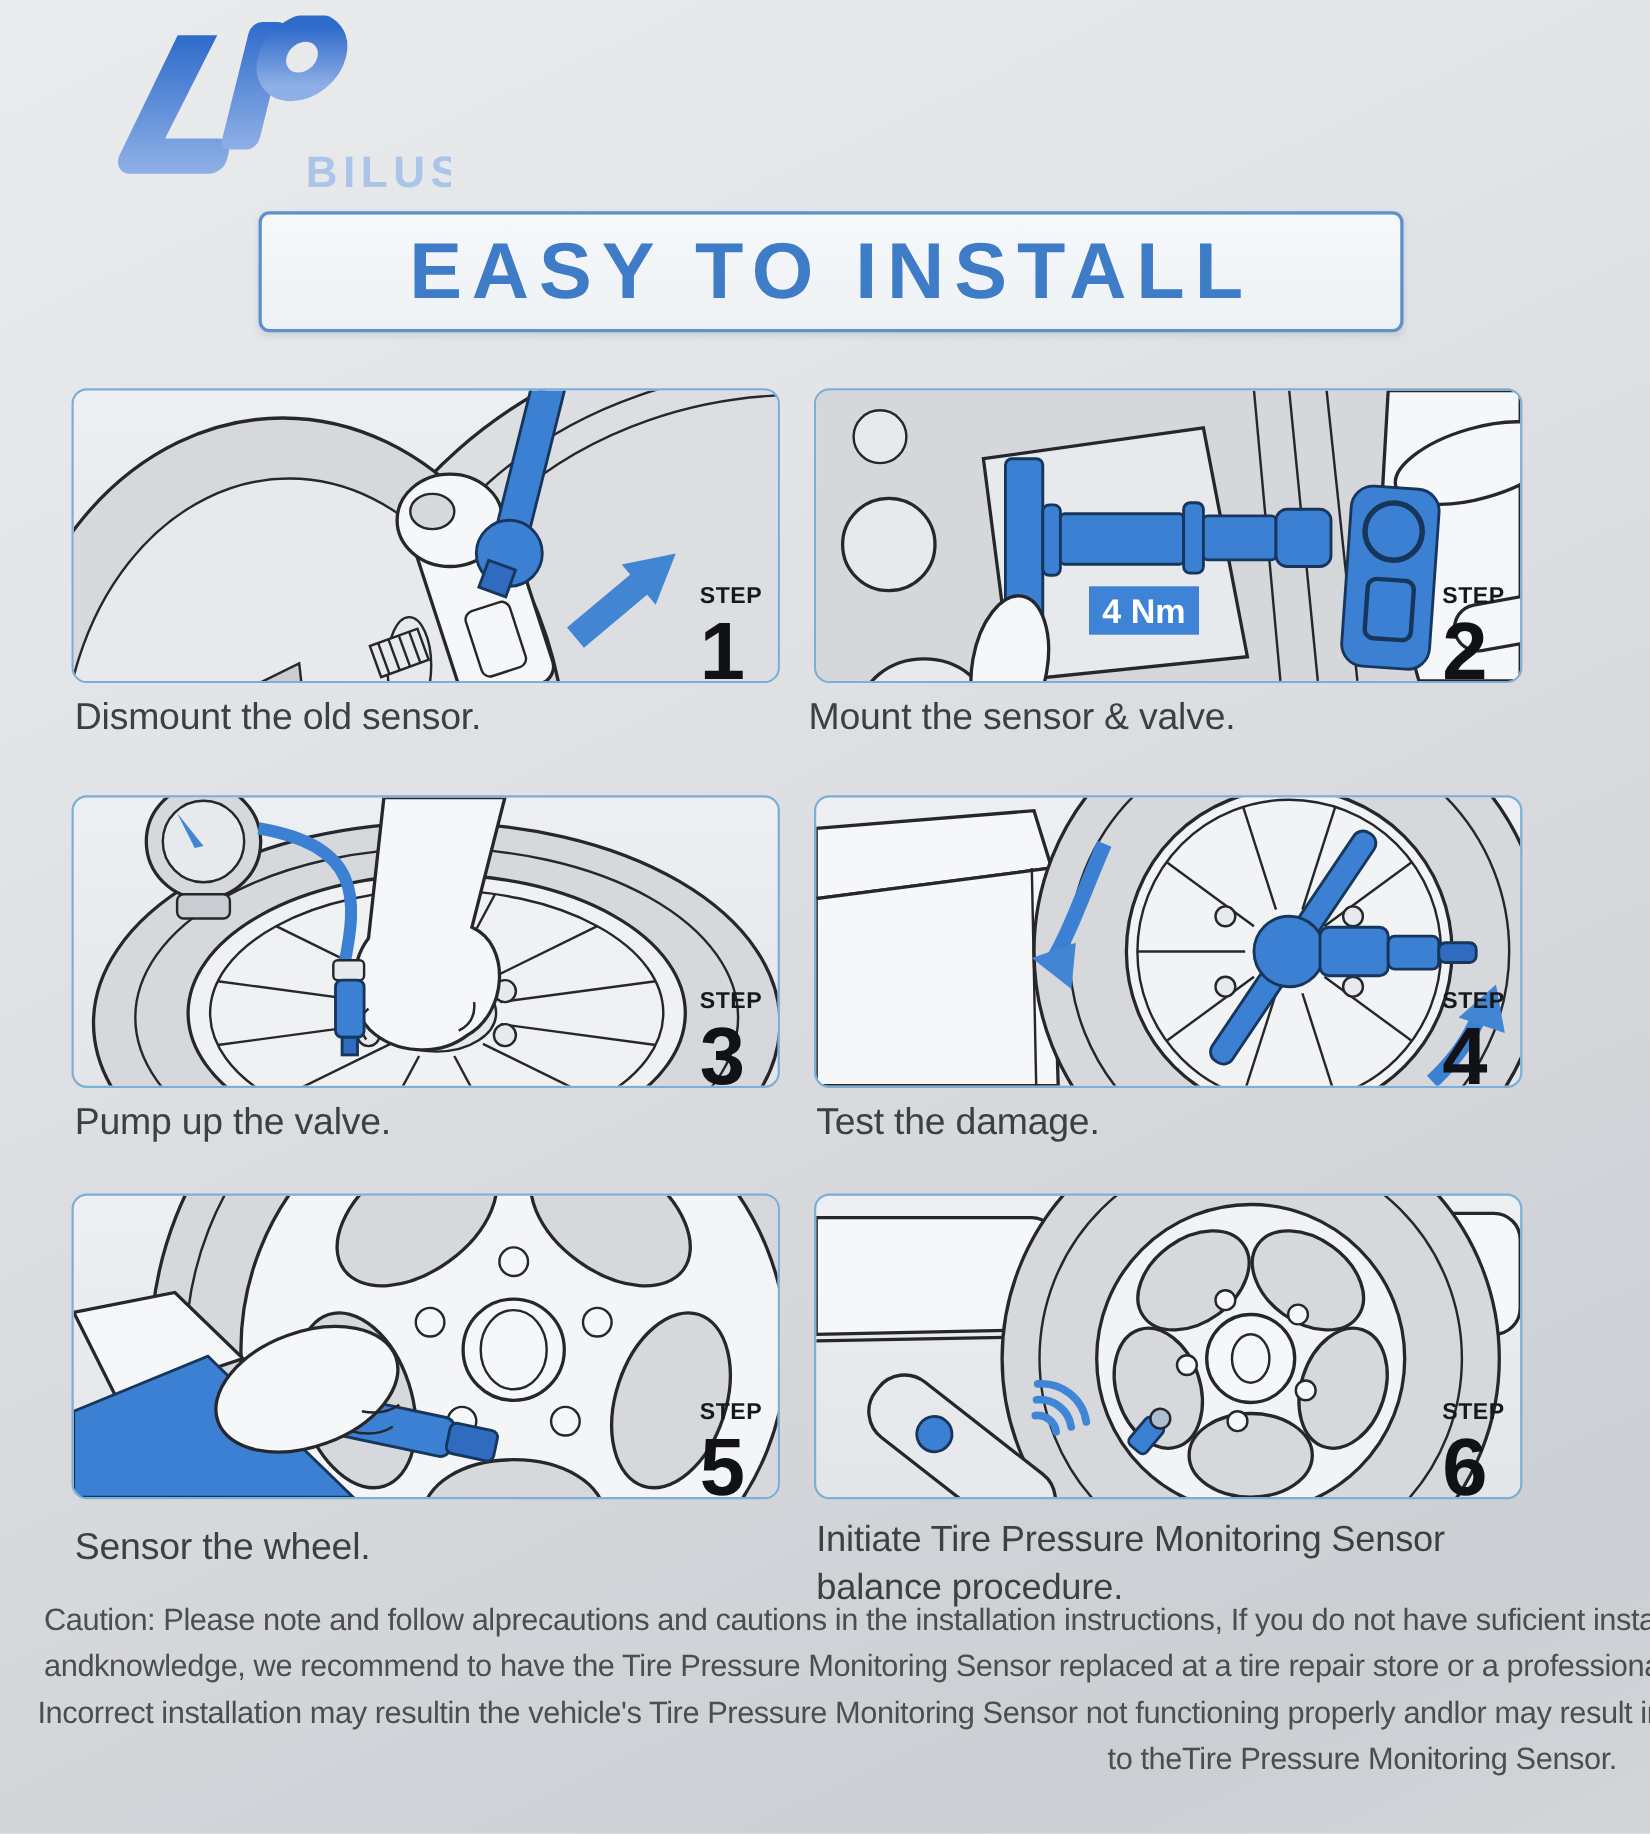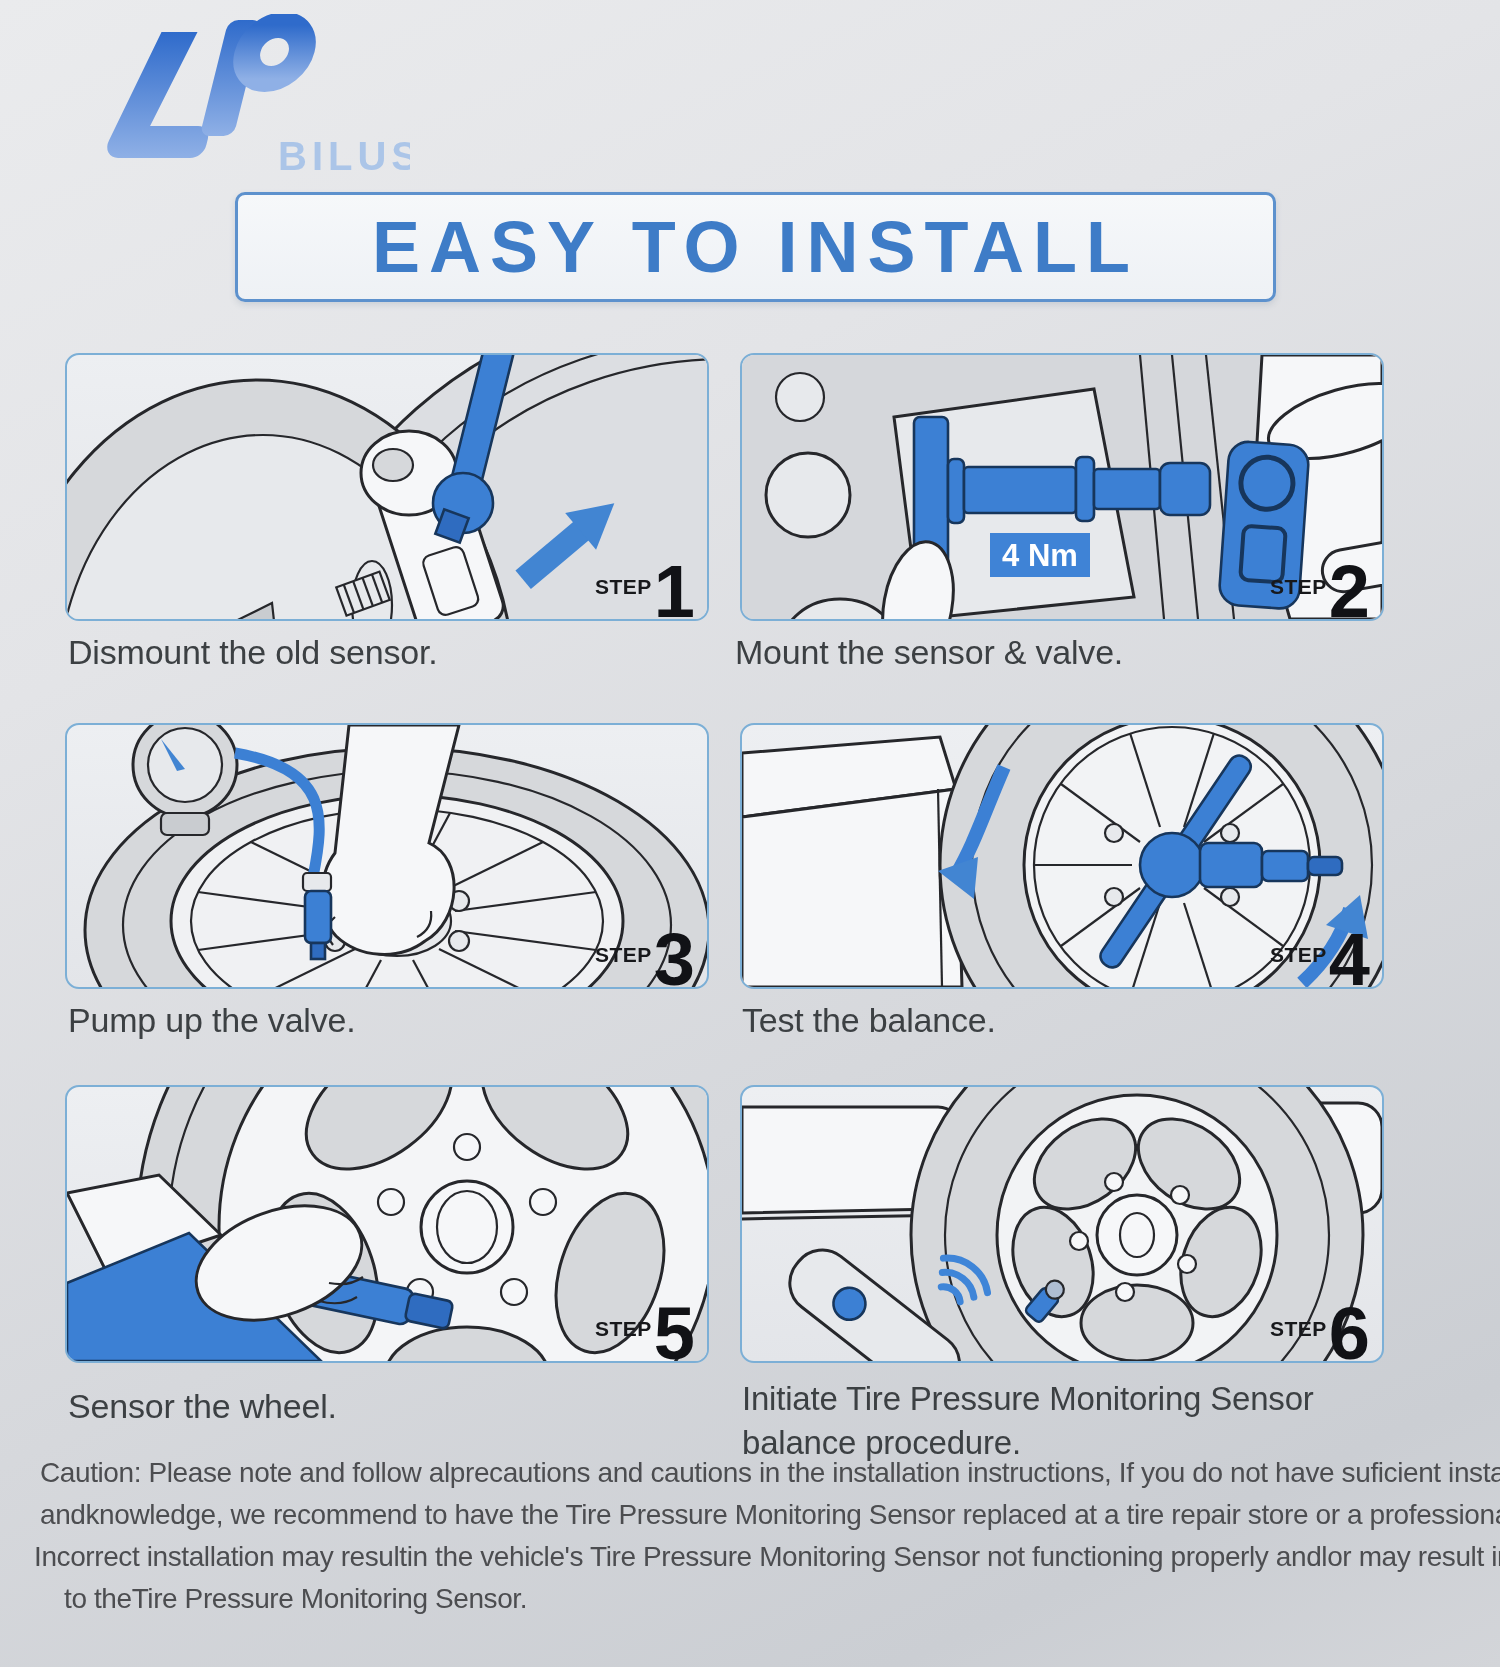--- a/index.html
+++ b/index.html
@@ -27,39 +27,39 @@
     background:linear-gradient(180deg,#edeff2,#e3e5e9);overflow:hidden;
   }
   .p1{left:65px;top:353px;height:264px;}
   .p2{left:740px;top:353px;height:264px;}
   .p3{left:65px;top:723px;height:262px;}
   .p4{left:740px;top:723px;height:262px;}
   .p5{left:65px;top:1085px;height:274px;}
   .p6{left:740px;top:1085px;height:274px;}
   .panel svg{position:absolute;left:0;top:0;width:100%;height:100%;}
   .step-badge{
-    position:absolute;right:12px;bottom:0;display:flex;align-items:center;z-index:5;
+    position:absolute;right:12px;bottom:0;display:flex;align-items:flex-start;z-index:5;flex-direction:column;
   }
   .step-word{font-size:21px;font-weight:bold;color:#17181b;letter-spacing:.5px;margin:0 2px 9px 0;}
   .step-num{font-size:74px;font-weight:bold;color:#111216;line-height:.78;margin-bottom:-2px;}
   
   .caption{
     position:absolute;font-size:34px;color:#3c4043;letter-spacing:-.2px;line-height:44px;
   }
   .c1{left:68px;top:630px;}
   .c2{left:735px;top:630px;}
   .c3{left:68px;top:998px;}
   .c4{left:742px;top:998px;}
   .c5{left:68px;top:1384px;}
   .c6{left:742px;top:1377px;width:672px;font-size:33px;}
   
   .caution{position:absolute;left:40px;top:1452px;width:1430px;color:#4c4d50;font-size:28px;line-height:42px;letter-spacing:-.4px;}
   .caution-line{white-space:nowrap;}
   .cl4{margin-left:-6px;}
-  .cl5{margin-left:24px;}
+  .cl5{margin-left:8px;text-align:right;}
   
   .oln{stroke:#26272b;stroke-width:3px;}
   .oln2{stroke:#26272b;stroke-width:2.2px;}
   .none{fill:none;}
   .fgray{fill:#d6d8db;}
   .fgray2{fill:#c9ccd0;}
   .flite{fill:#e7e9ec;}
   .fwhite{fill:#f6f7f9;}
   .fblue{fill:#3c80d4;stroke:#17365c;stroke-width:2.6px;}
   .fblued{fill:#2f6cc0;stroke:#17365c;stroke-width:2.6px;}
@@ -371,21 +371,21 @@
   </svg>
   <div class="step-badge">
     <span class="step-word">STEP</span>
     <span class="step-num">6</span>
   </div>
 </div>
 
 <div class="caption c1">Dismount the old sensor.</div>
 <div class="caption c2">Mount the sensor &amp; valve.</div>
 <div class="caption c3">Pump up the valve.</div>
-<div class="caption c4">Test the balance.</div>
+<div class="caption c4">Test the damage.</div>
 <div class="caption c5">Sensor the wheel.</div>
 <div class="caption c6">Initiate Tire Pressure Monitoring Sensor balance procedure.</div>
 
 <div class="caution">
   <div class="caution-line cl1">Caution: Please note and follow alprecautions and cautions in the installation instructions, If you do not have suficient instalation skils</div>
   <div class="caution-line cl2">andknowledge, we recommend to have the Tire Pressure Monitoring Sensor replaced at a tire repair store or a professional automotive</div>
   <div class="caution-line cl4">Incorrect installation may resultin the vehicle's Tire Pressure Monitoring Sensor not functioning properly andlor may result in damage</div>
   <div class="caution-line cl5">to theTire Pressure Monitoring Sensor.</div>
 </div>
 

